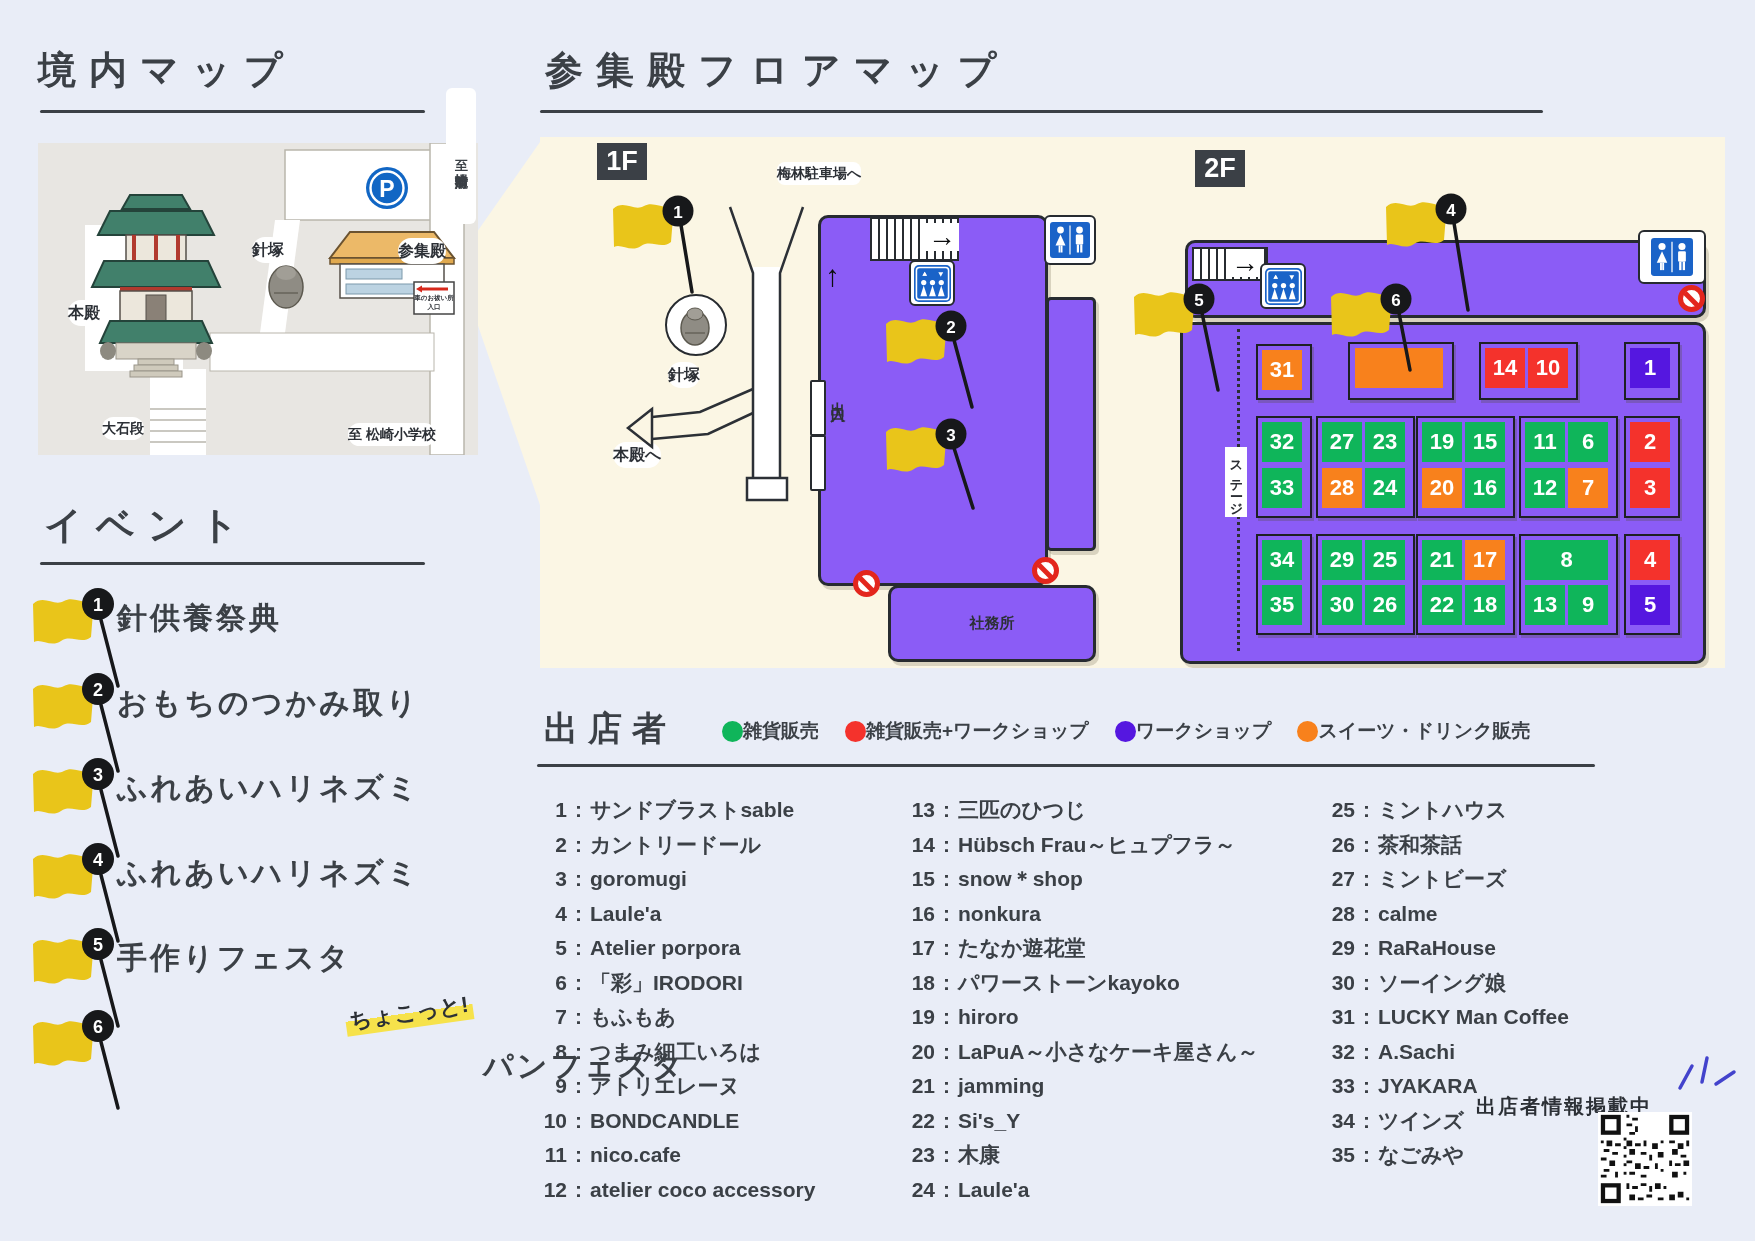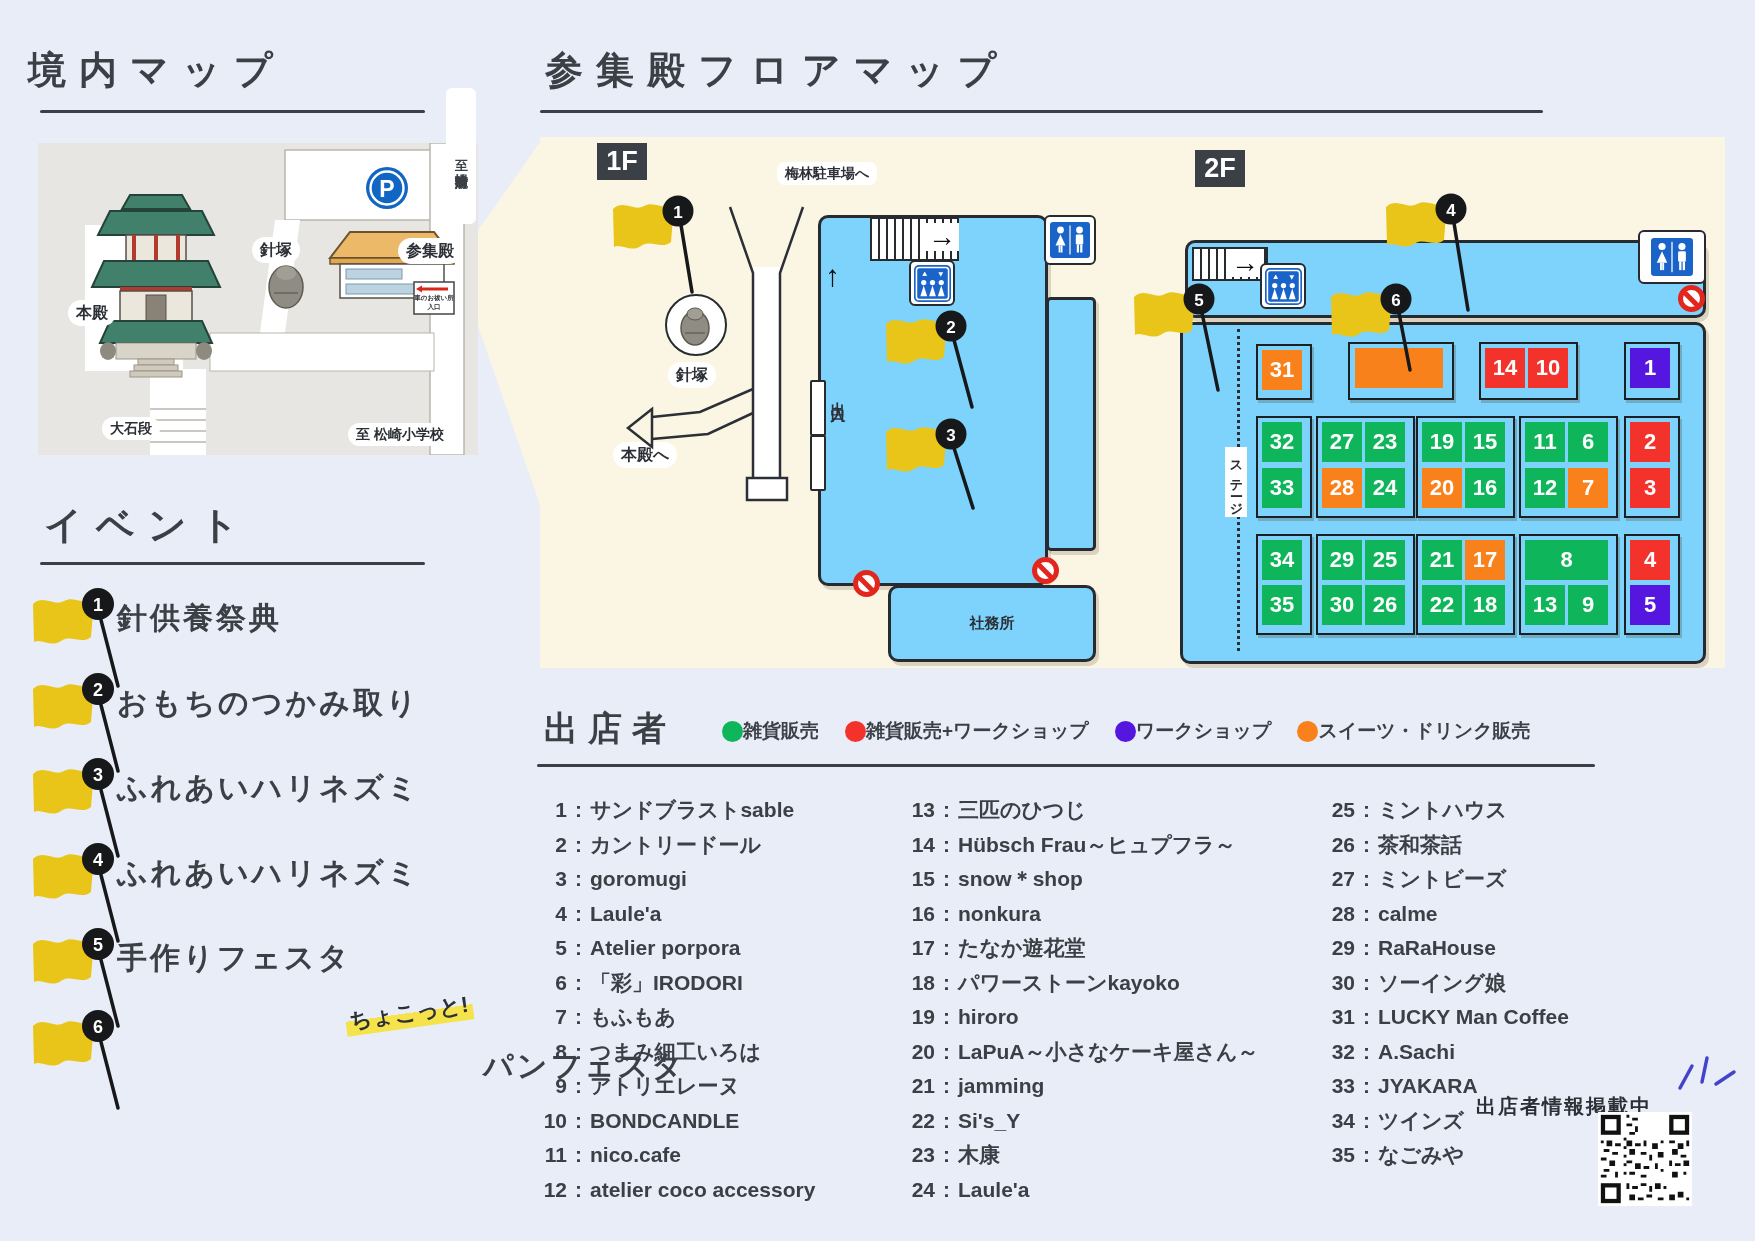--- a/index.html
+++ b/index.html
@@ -11,37 +11,37 @@
   }
   .abs{position:absolute;}
   
   .sec-title{
     position:absolute;font-size:38px;font-weight:800;color:#3b4046;
     letter-spacing:13px;white-space:nowrap;
   }
   .rule{position:absolute;height:3px;background:#3b4046;border-radius:2px;}
   
   .pill{
-    position:absolute;background:#fff;border-radius:13px;padding:2px 8px;
+    position:absolute;background:#fff;border-radius:13px;padding:2px 0;
     font-size:14px;font-weight:bold;color:#2c3036;white-space:nowrap;line-height:1.35;
   }
   .vtext{writing-mode:vertical-rl;text-orientation:upright;}
   
   .keidai-panel{position:absolute;left:38px;top:143px;width:440px;height:312px;background:#e8e6e2;}
   .keirin-label{
     position:absolute;left:446px;top:88px;width:30px;height:136px;background:#fff;border-radius:6px;
     font-size:13px;font-weight:bold;display:flex;align-items:center;justify-content:center;
   }
   
   .floor-panel{position:absolute;left:540px;top:137px;width:1185px;height:531px;background:#fbf6e4;}
   .badge{
     position:absolute;width:50px;height:37px;background:#3b4046;color:#fff;
     font-size:27px;font-weight:800;display:flex;align-items:center;justify-content:center;
   }
-  .map-room{position:absolute;background:#7dd3fc;border:3px solid #272b30;border-radius:10px;box-shadow:3px 4px 0 rgba(95,88,60,.22);}
+  .map-room{position:absolute;background:#8b5cf6;border:3px solid #272b30;border-radius:10px;box-shadow:3px 4px 0 rgba(95,88,60,.22);}
   .stairs{position:absolute;border:2px solid #272b30;background:repeating-linear-gradient(90deg,#fff 0 6px,#272b30 6px 8px);}
   .stairs-arrow{position:absolute;font-size:28px;font-weight:900;color:#0c0d0e;background:#fff;line-height:1;padding:0 3px;}
   .big-arrow{position:absolute;font-size:30px;font-weight:900;color:#0c0d0e;line-height:1;}
   .icon-box{position:absolute;background:#fff;border:2.5px solid #272b30;border-radius:6px;display:flex;align-items:center;justify-content:center;}
   .noentry{position:absolute;width:27px;height:27px;box-sizing:border-box;border:5px solid #e3261d;border-radius:50%;background:#fff;}
   .noentry::after{content:"";position:absolute;left:-1px;top:7px;width:19px;height:5px;background:#e3261d;transform:rotate(45deg);}
   .doorbar{position:absolute;width:12px;height:52px;background:#fff;border:2px solid #272b30;border-radius:2px;}
   .room-label{position:absolute;font-size:15px;font-weight:bold;color:#2c3036;}
   .stage-line{position:absolute;width:0;border-left:3px dotted #2b2e33;}
   .stage-label{
@@ -111,21 +111,21 @@
       <circle cx="28" cy="18" r="2.7" fill="#fff"></circle>
       <path d="M28,21 L24.5,32 H31.5 Z" fill="#fff"></path>
     </symbol>
   </defs>
 </svg>
 
 <svg class="abs" style="left:440px;top:130px;" width="110" height="380">
   <polygon points="16,132 100,12 100,375" fill="#fbf6e4"></polygon>
 </svg>
 
-<div class="sec-title" style="left:28px;top:45px;">境内マップ</div>
+<div class="sec-title" style="left:38px;top:45px;">境内マップ</div>
 <div class="rule" style="left:40px;top:110px;width:385px;"></div>
 
 <div class="keidai-panel">
   <svg width="440" height="312">
 
     <rect x="247" y="7" width="178" height="70" fill="#fff" stroke="#b9b6ac" stroke-width="1.5"></rect>
     <rect x="392" y="0" width="34" height="312" fill="#fff" stroke="#b9b6ac" stroke-width="1.5"></rect>
     <polygon points="237,77 262,77 247,190 222,190" fill="#fff"></polygon>
     <rect x="172" y="190" width="224" height="38" fill="#fff" stroke="#b9b6ac" stroke-width="1"></rect>
     <rect x="47" y="82" width="98" height="146" fill="#fff"></rect>

